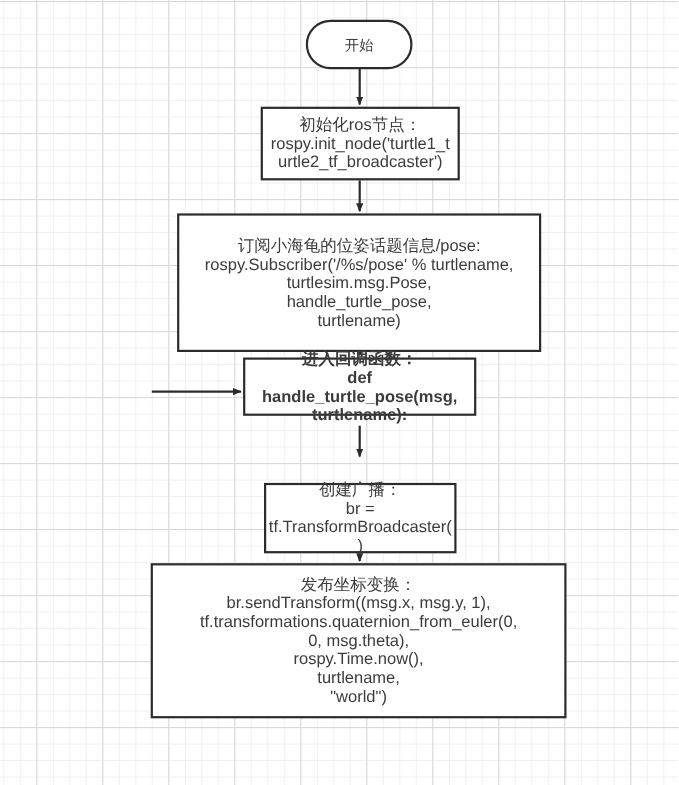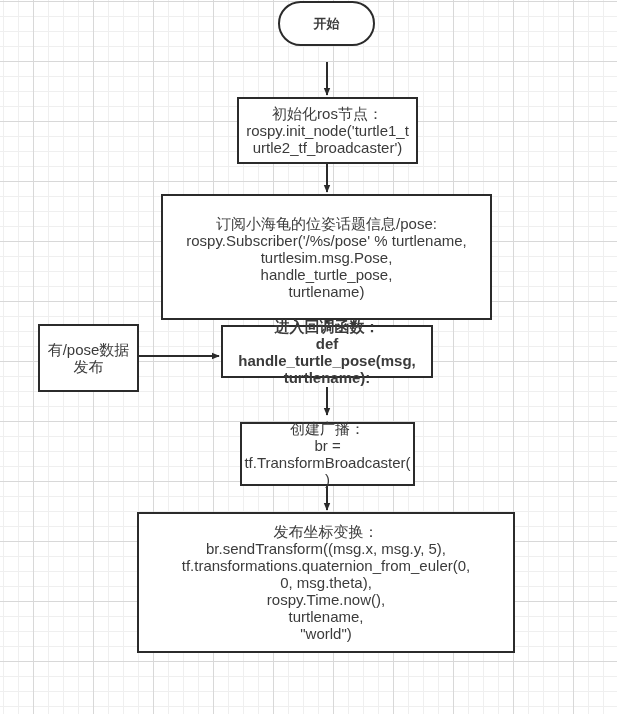--- a/index.html
+++ b/index.html
@@ -68,45 +68,43 @@
 
     <line x1="327" y1="291" x2="327" y2="323" stroke="#2b2b2b" stroke-width="2" marker-end="url(#arrowhead)"></line>
 
     <line x1="138" y1="356" x2="219" y2="356" stroke="#2b2b2b" stroke-width="2" marker-end="url(#arrowhead)"></line>
 
     <line x1="327" y1="387" x2="327" y2="415" stroke="#2b2b2b" stroke-width="2" marker-end="url(#arrowhead)"></line>
 
     <line x1="327" y1="480" x2="327" y2="510" stroke="#2b2b2b" stroke-width="2" marker-end="url(#arrowhead)"></line>
   </svg>
 
-  <div class="node terminator" style="left:278px; top:1px; width:97px; height:45px;font-weight:bold;">开始</div>
+  <div class="node terminator" style="left:278px; top:18px; width:97px; height:45px;">开始</div>
 
   <div class="node" style="left:237px; top:97px; width:181px; height:67px;">初始化ros节点：
 rospy.init_node('turtle1_t
 urtle2_tf_broadcaster')</div>
 
   <div class="node" style="left:161px; top:194px; width:331px; height:126px;">订阅小海龟的位姿话题信息/pose:
 rospy.Subscriber('/%s/pose' % turtlename,
 turtlesim.msg.Pose,
 handle_turtle_pose,
 turtlename)</div>
 
-  <div class="node" style="left:38px; top:324px; width:101px; height:68px;">有/pose数据
-发布</div>
 
   <div class="node" style="left:221px; top:325px; width:212px; height:53px;font-weight:bold;">进入回调函数：
 def handle_turtle_pose(msg,
 turtlename):</div>
 
-  <div class="node" style="left:240px; top:422px; width:175px; height:64px;">创建广播：
+  <div class="node" style="left:240px; top:439px; width:175px; height:64px;">创建广播：
 br =
 tf.TransformBroadcaster(
 )</div>
 
   <div class="node" style="left:137px; top:512px; width:378px; height:141px;">发布坐标变换：
-br.sendTransform((msg.x, msg.y, 5),
+br.sendTransform((msg.x, msg.y, 1),
 tf.transformations.quaternion_from_euler(0,
 0, msg.theta),
 rospy.Time.now(),
 turtlename,
 "world")</div>
 
 </div>
 
 </body></html>

